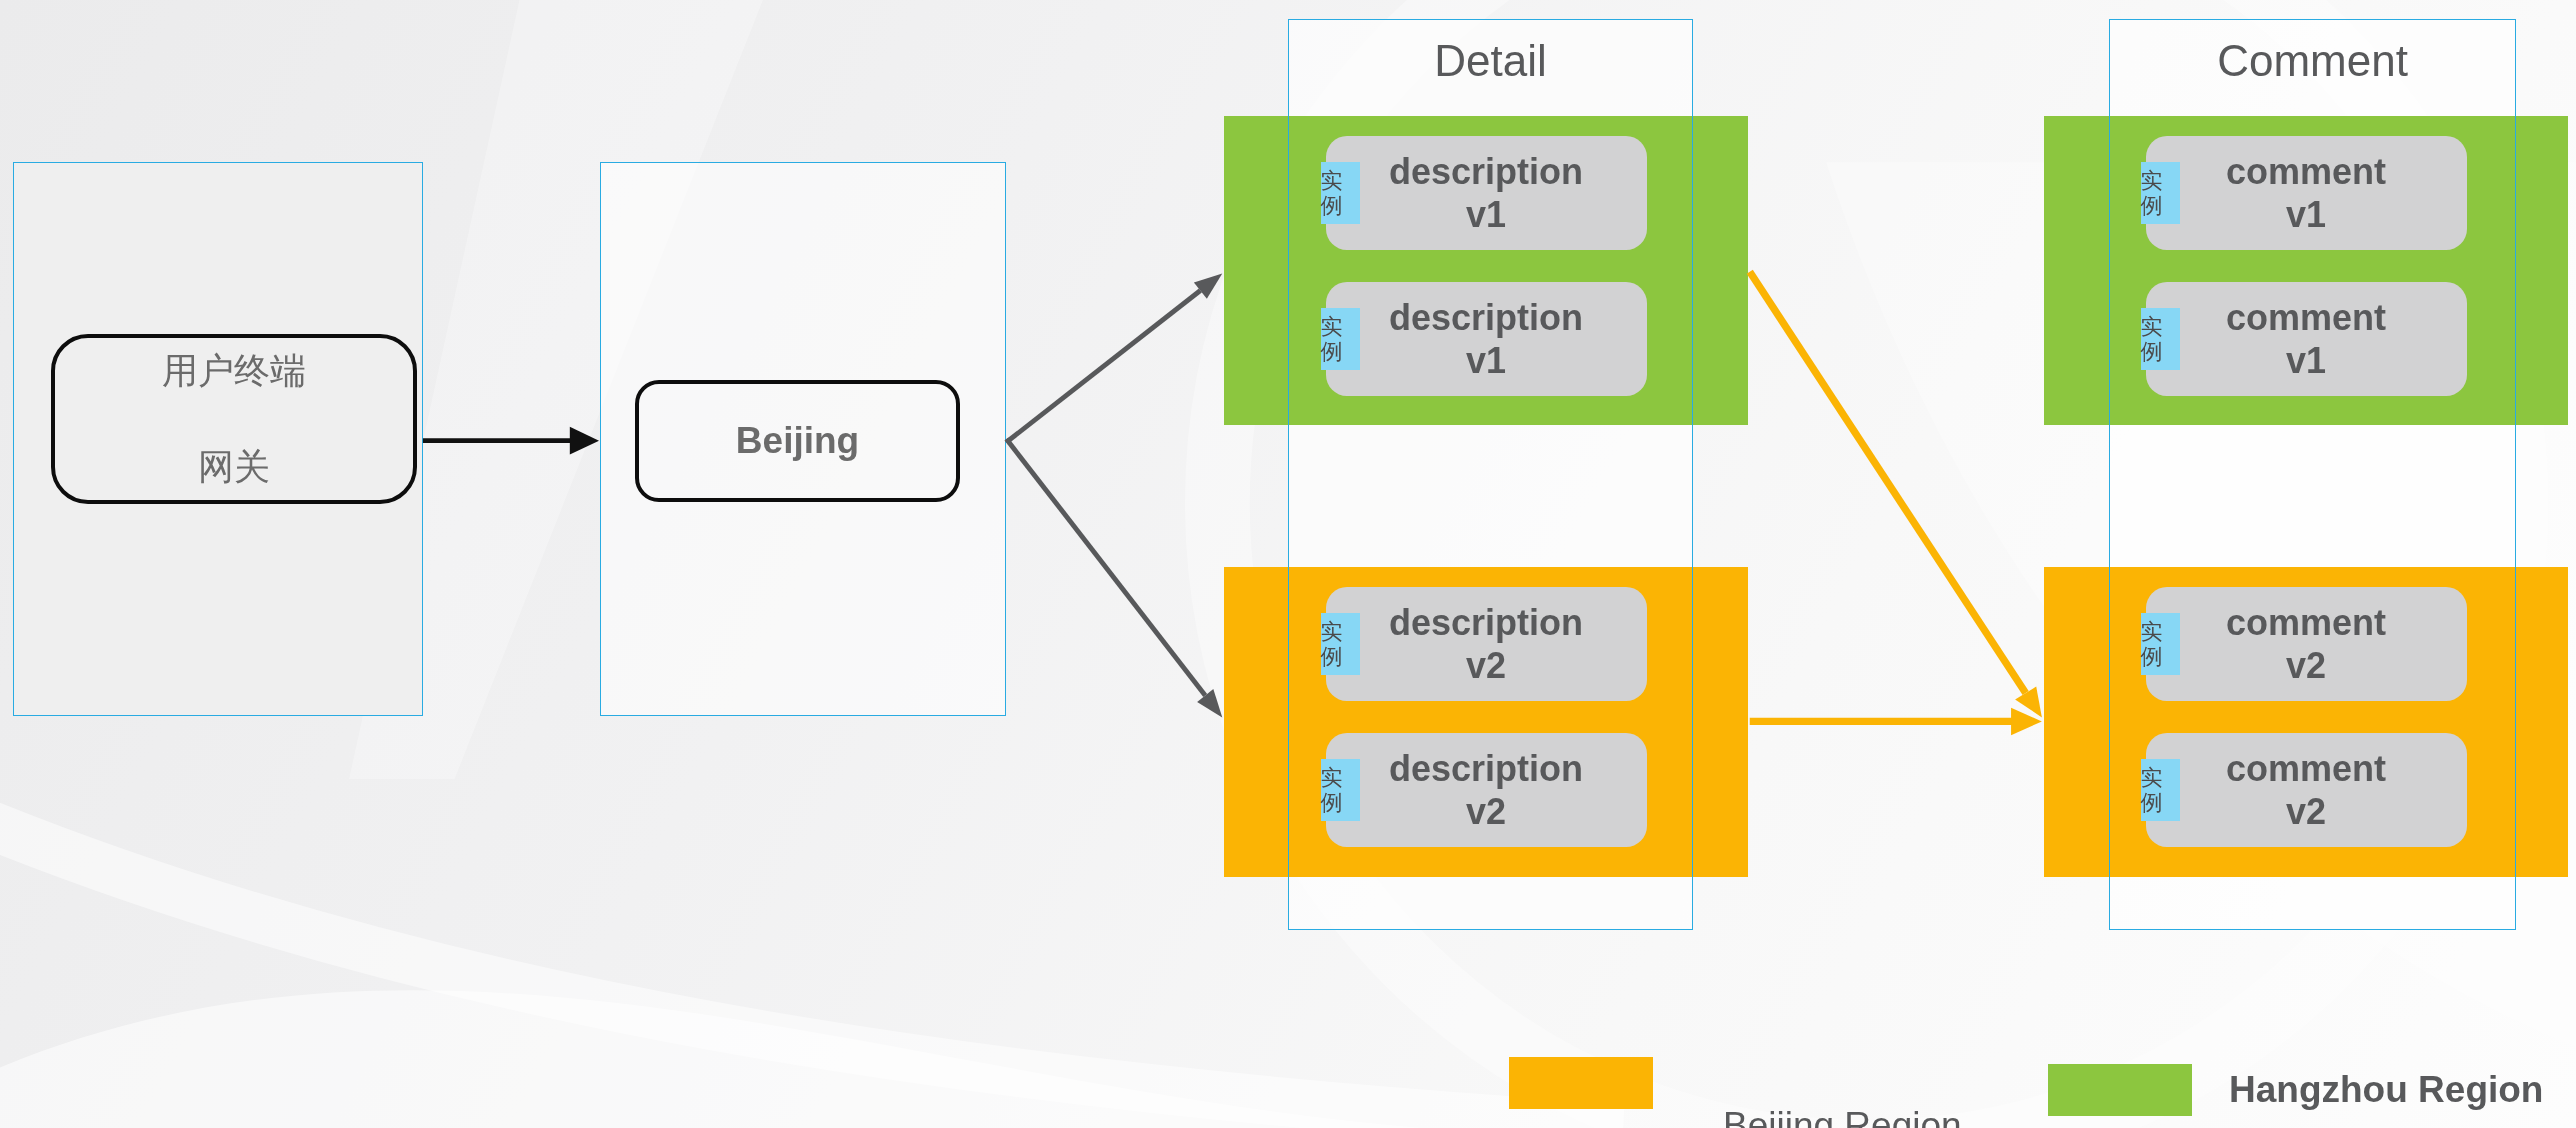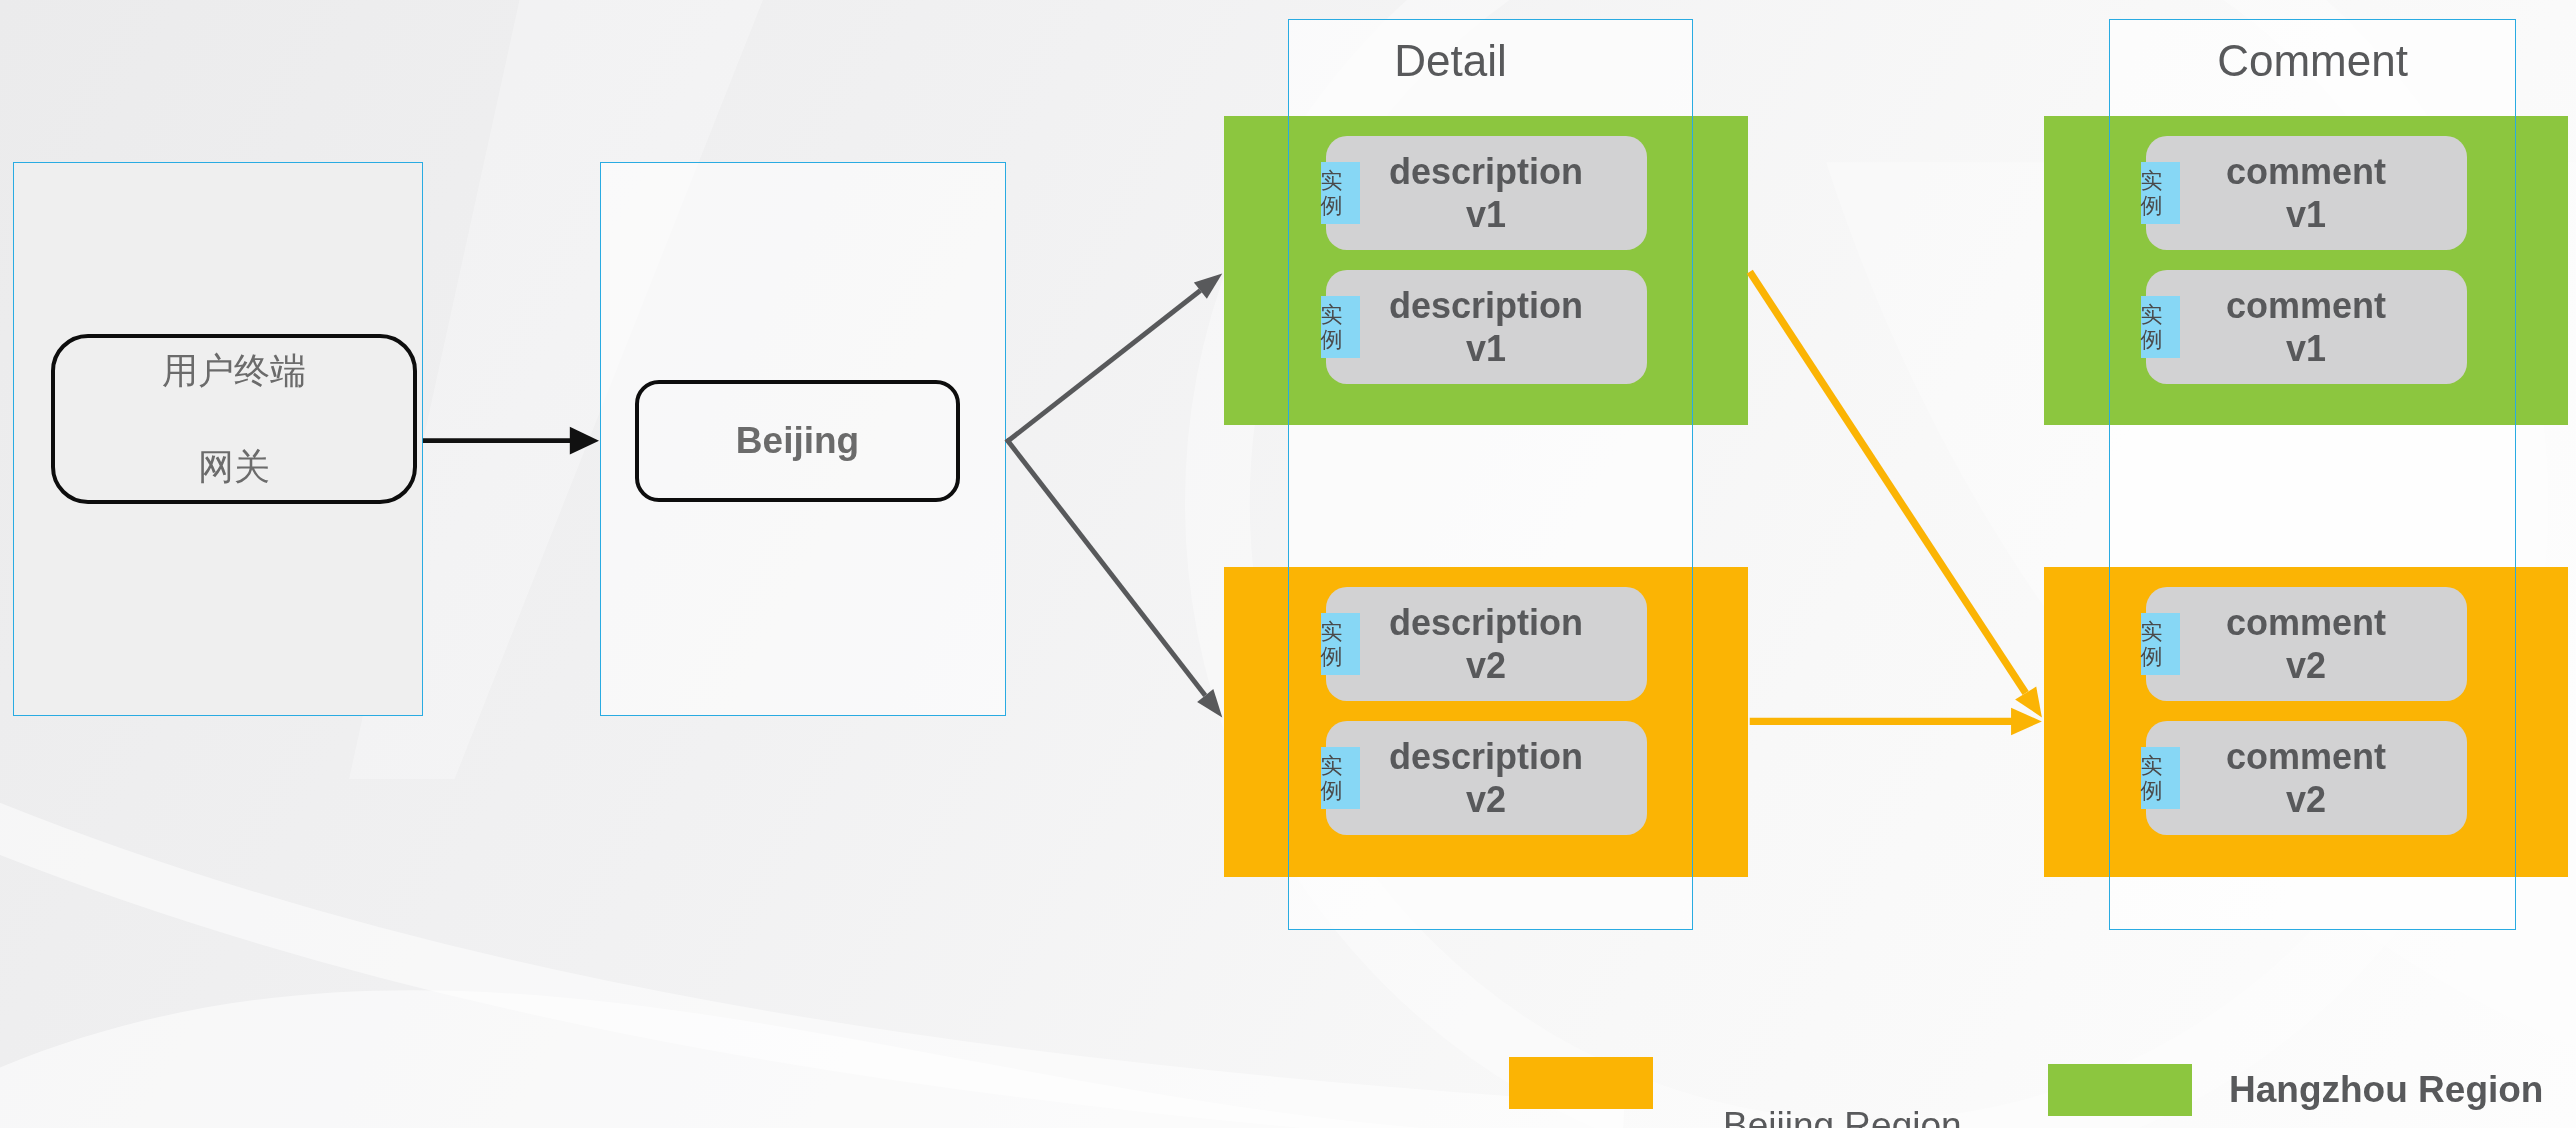--- a/index.html
+++ b/index.html
@@ -22,25 +22,25 @@
         color:#6b6b6b;z-index:5;}
   #user-node{left:51px;top:334px;width:366px;height:170px;font-size:36px;gap:47px;border-radius:37px;}
   #frontend-node{left:635px;top:380px;width:325px;height:122px;font-size:37px;font-weight:bold;border-radius:24px;}
 
   .column-fill{position:absolute;background:rgba(255,255,255,0.62);z-index:1;}
   .column-outline{position:absolute;box-sizing:border-box;border:1.6px solid #29ABE2;background:transparent;z-index:30;pointer-events:none;}
   #detail-column-fill,#detail-column-outline{left:1288px;top:18.7px;width:405px;height:911px;}
   #comment-column-fill,#comment-column-outline{left:2109px;top:18.7px;width:407px;height:911px;}
 
   .column-title{position:absolute;text-align:center;font-size:44px;color:#58595b;z-index:6;}
-  #detail-title{left:1248px;top:36px;width:405px;}
+  #detail-title{left:1288px;top:36px;width:405px;}
   #comment-title{left:2109px;top:36px;width:407px;}
 
   .band{position:absolute;z-index:10;display:flex;flex-direction:column;align-items:center;
-        padding-top:19.5px;box-sizing:border-box;gap:20px;}
+        padding-top:19.5px;box-sizing:border-box;gap:32px;}
   #green-detail-band{left:1224px;top:116px;width:524px;height:309px;}
   #orange-detail-band{left:1224px;top:567px;width:524px;height:310px;}
   #green-comment-band{left:2044px;top:116px;width:524px;height:309px;}
   #orange-comment-band{left:2044px;top:567px;width:524px;height:310px;}
 
   .instance-item{position:relative;width:321px;height:114px;border-radius:21px;background:#d2d2d3;
         display:flex;align-items:center;justify-content:center;flex:none;}
   .instance-label{text-align:center;font-size:36px;line-height:43px;font-weight:bold;color:#58595b;}
   .instance-tag{position:absolute;left:-4.9px;top:50%;transform:translateY(-50%);
         width:39px;height:62px;background:#87d7f5;

